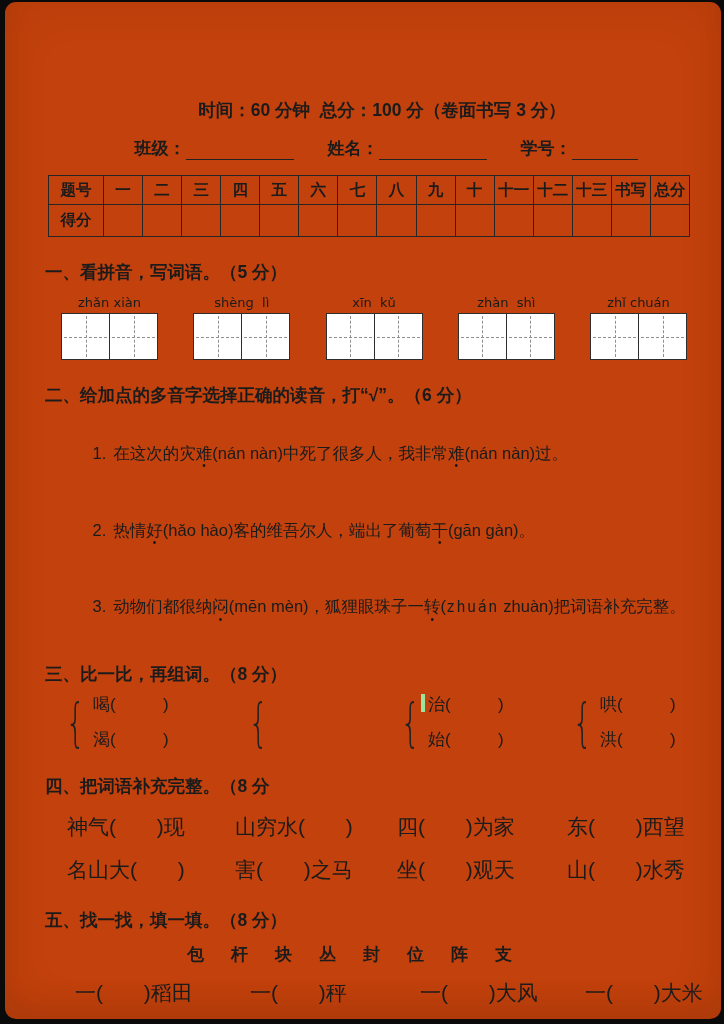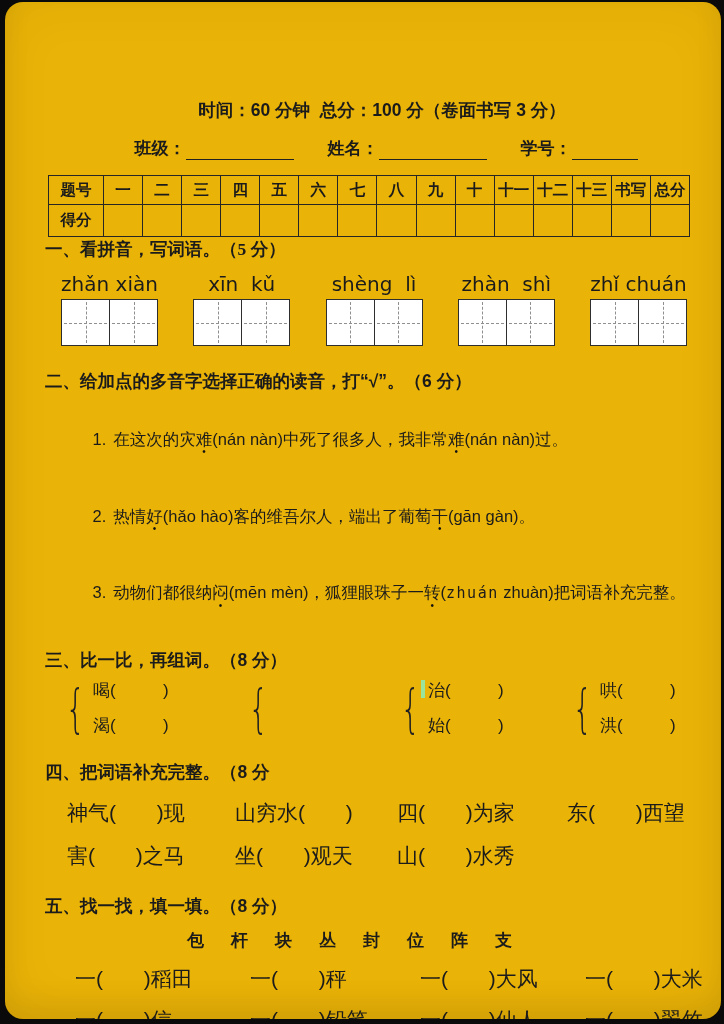--- a/index.html
+++ b/index.html
@@ -4,48 +4,48 @@
 <style>
   html,body{margin:0;padding:0;}
   body{
     width:724px;height:1024px;position:relative;
     background:#0a0a0a;
     font-family:"Liberation Sans","DejaVu Sans",sans-serif;
     color:#1b1b1b;
   }
   .paper{
     position:absolute;left:5px;top:2px;right:3px;bottom:5px;
-    background:#eab308;border-radius:18px;overflow:hidden;
+    background:#c2410c;border-radius:11px;overflow:hidden;
     box-shadow:inset 0 0 55px rgba(0,0,0,.05), inset 0 -16px 28px rgba(0,0,0,.08);
   }
   .content{padding:0 28px 0 40px;}
 
   
   .meta{margin-top:96px;text-align:center;font-weight:700;font-size:17.5px;white-space:pre;text-indent:26px;}
   .idline{margin-top:15px;display:flex;justify-content:center;gap:34px;font-weight:700;font-size:17px;margin-left:34px;}
   .idline .pair{display:flex;align-items:flex-end;}
   .uline{display:inline-block;border-bottom:1.6px solid #222;height:15px;}
   .w110{width:108px;} .w70{width:66px;}
 
   
   table.score{margin:15px auto 0;width:calc(100% - 6px);border-collapse:collapse;table-layout:fixed;font-size:15.5px;}
   table.score th,table.score td{border:1.4px solid #262626;text-align:center;padding:0;overflow:hidden;}
   table.score th{height:28px;font-weight:700;}
   table.score td{height:31px;}
   table.score .col0{width:54px;font-weight:700;}
 
   
   .stitle{font-weight:700;font-size:17.5px;white-space:pre;}
-  .t1{font-family:Liberation Serif, serif;} .t2{margin-top:23px;} .t3{margin-top:24px;}
+  .t1{margin-top:23px;} .t2{margin-top:23px;} .t3{margin-top:24px;}
   .t4{margin-top:22px;} .t5{margin-top:24px;}
 
   
   .pgroups{display:flex;justify-content:space-between;margin-top:11px;padding:0 6px 0 16px;}
   .pgroup{width:97px;}
-  .pinyin{text-align:center;font-size:20px;font-family:"DejaVu Sans",sans-serif;margin-bottom:3px;white-space:pre;}
+  .pinyin{text-align:center;font-size:13px;font-family:"DejaVu Sans",sans-serif;margin-bottom:3px;white-space:pre;}
   .wgrid{display:flex;border:1.7px solid #2e2e2e;height:45px;background:#fff;}
   .cell{flex:1;position:relative;border-right:1.7px solid #2e2e2e;}
   .cell.last{border-right:none;}
   .cell::before{content:"";position:absolute;left:50%;top:2px;bottom:2px;border-left:1px dashed #8f8f8f;}
   .cell::after{content:"";position:absolute;top:50%;left:2px;right:2px;border-top:1px dashed #8f8f8f;}
 
   
   .qline{margin:15px 0 0 20px;font-size:16.5px;white-space:pre;line-height:1.25;}
   .qline .num{margin-right:7px;}
   .dotted{position:relative;}
@@ -134,28 +134,28 @@
     <div class="stitle t1">一、看拼音，写词语。（5 分）</div>
     <div class="pgroups">
         <div class="pgroup">
           <div class="pinyin">zhǎn xiàn</div>
           <div class="wgrid">
             <div class="cell"></div>
             <div class="cell last"></div>
           </div>
         </div>
         <div class="pgroup">
+          <div class="pinyin">shèng  lì</div>
+          <div class="wgrid">
+            <div class="cell"></div>
+            <div class="cell last"></div>
+          </div>
+        </div>
+        <div class="pgroup">
           <div class="pinyin">xīn  kǔ</div>
-          <div class="wgrid">
-            <div class="cell"></div>
-            <div class="cell last"></div>
-          </div>
-        </div>
-        <div class="pgroup">
-          <div class="pinyin">shèng  lì</div>
           <div class="wgrid">
             <div class="cell"></div>
             <div class="cell last"></div>
           </div>
         </div>
         <div class="pgroup">
           <div class="pinyin">zhàn  shì</div>
           <div class="wgrid">
             <div class="cell"></div>
             <div class="cell last"></div>
@@ -208,21 +208,21 @@
         <span class="brace"></span>
         <div class="blines">
           <div>哄(          )</div>
           <div>洪(          )</div>
         </div>
       </div>
     </div>
 
     <div class="stitle t4">四、把词语补充完整。（8 分</div>
     <div class="grid4 s4row"><div>神气(       )现</div><div>山穷水(       )</div><div>四(       )为家</div><div>东(       )西望</div></div>
-    <div class="grid4 s4row"><div>害(       )之马</div><div>坐(       )观天</div><div>山(       )水秀</div></div>
+    <div class="grid4 s4row"><div>名山大(       )</div><div>害(       )之马</div><div>坐(       )观天</div><div>山(       )水秀</div></div>
 
     <div class="stitle t5">五、找一找，填一填。（8 分）</div>
     <div class="bank">
         <div>包</div>
         <div>杆</div>
         <div>块</div>
         <div>丛</div>
         <div>封</div>
         <div>位</div>
         <div>阵</div>

